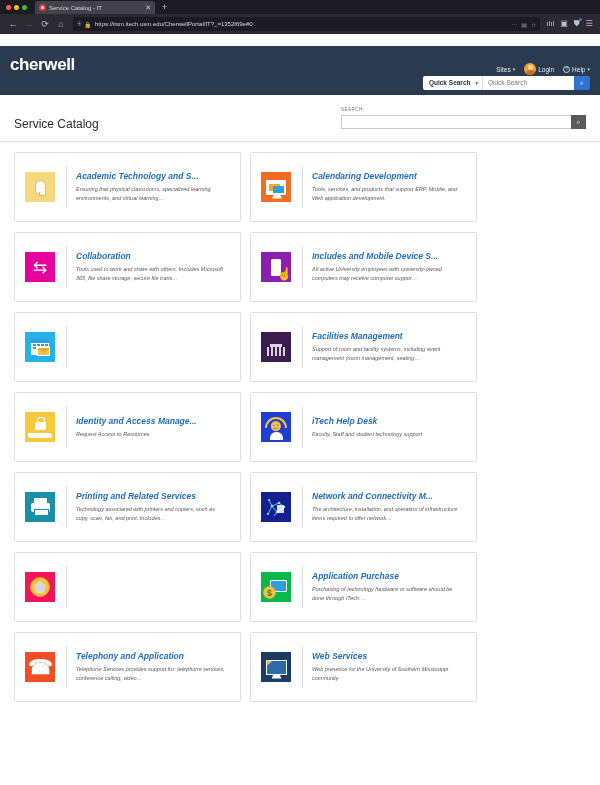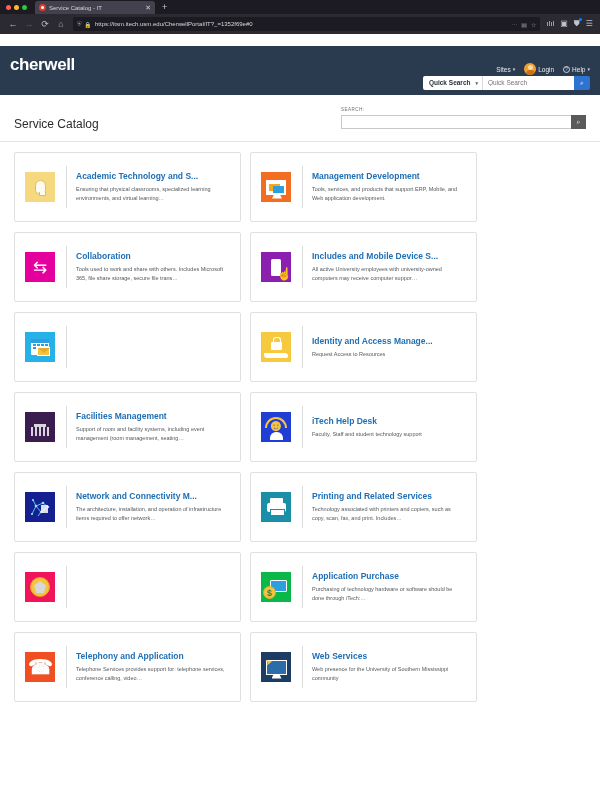--- a/index.html
+++ b/index.html
@@ -173,21 +173,21 @@
   }
   .card-icon {
     width: 30px; height: 30px; flex: none;
     display: flex; align-items: center; justify-content: center;
     position: relative; overflow: hidden;
   }
   .card-divider {
     width: 1px; align-self: stretch; background: #dcdcdc;
     margin: 13px 9px 13px 11px; flex: none;
   }
-  .card-body { flex: 1; min-width: 0; padding-right: 2px; }
+  .card-body { flex: 1; min-width: 0; padding-right: 2px; font-style: italic; }
   .card-title {
     font-size: 8.5px; font-weight: bold; color: #1f6fb5;
     margin-bottom: 4px; white-space: nowrap; overflow: hidden;
   }
   .card-desc {
     font-size: 5.5px; color: #55585c; line-height: 1.55;
   }
 
   
   .ic-bulb-glass {
@@ -417,21 +417,21 @@
     </div>
     <div class="card">
       <div class="card-icon" style="background:#f26c21">
         <div class="ic-monitor" style="color:#fff">
           <div class="ic-win-a"></div>
           <div class="ic-win-b"></div>
         </div>
       </div>
       <div class="card-divider"></div>
       <div class="card-body">
-        <div class="card-title">Management Development</div>
+        <div class="card-title">Calendaring Development</div>
         <div class="card-desc">Tools, services, and products that support ERP, Mobile, and Web application development.</div>
       </div>
     </div>
     <div class="card">
       <div class="card-icon" style="background:#e5009e">
         <div class="ic-hands">⇆</div>
       </div>
       <div class="card-divider"></div>
       <div class="card-body">
         <div class="card-title">Collaboration</div>
@@ -462,64 +462,74 @@
             <i style="height:2px;background:#2c9fe0;display:block"></i>
             <i style="height:2px;background:#2c9fe0;display:block"></i>
             <i style="height:2px;background:#2c9fe0;display:block"></i>
             <i style="height:2px;background:#2c9fe0;display:block"></i>
             <i style="height:2px;background:#2c9fe0;display:block"></i>
           </div>
           <div class="ic-cal-env"></div>
         </div>
       </div>
       <div class="card-divider"></div>
-    </div>
-    <div class="card">
-      <div class="card-icon" style="background:#f6c93f">
-        <div style="position:relative;width:100%;height:100%;display:flex;align-items:center;justify-content:center">
-          <div class="ic-lock-body" style="margin-top:-2px"></div>
-          <div class="ic-hand-base"></div>
-        </div>
-      </div>
-      <div class="card-divider"></div>
-      <div class="card-body">
-        <div class="card-title">Identity and Access Manage...</div>
-        <div class="card-desc">Request Access to Resources</div>
-      </div>
     </div>
     <div class="card">
       <div class="card-icon" style="background:#3a1d4e">
         <div class="ic-fac">
           <div class="ic-fac-roof"></div>
           <div class="ic-fac-table"></div>
           <div class="ic-fac-stem"></div>
           <div class="ic-fac-leg" style="left:2px"></div>
           <div class="ic-fac-leg" style="left:6px"></div>
           <div class="ic-fac-leg" style="left:14px"></div>
           <div class="ic-fac-leg" style="left:18px"></div>
         </div>
       </div>
       <div class="card-divider"></div>
       <div class="card-body">
         <div class="card-title">Facilities Management</div>
         <div class="card-desc">Support of room and facility systems, including event management (room management, seating…</div>
       </div>
     </div>
     <div class="card">
+      <div class="card-icon" style="background:#f6c93f">
+        <div style="position:relative;width:100%;height:100%;display:flex;align-items:center;justify-content:center">
+          <div class="ic-lock-body" style="margin-top:-2px"></div>
+          <div class="ic-hand-base"></div>
+        </div>
+      </div>
+      <div class="card-divider"></div>
+      <div class="card-body">
+        <div class="card-title">Identity and Access Manage...</div>
+        <div class="card-desc">Request Access to Resources</div>
+      </div>
+    </div>
+    <div class="card">
       <div class="card-icon" style="background:#1f3fd4">
         <div style="position:relative;width:100%;height:100%;display:flex;align-items:center;justify-content:center">
           <div class="ic-person"></div>
           <div class="ic-headset" style="position:relative;z-index:3;margin-bottom:4px">☻</div>
           <div style="position:absolute;top:5px;left:4px;width:22px;height:11px;border:2px solid #f6c241;border-bottom:none;border-radius:11px 11px 0 0"></div>
         </div>
       </div>
       <div class="card-divider"></div>
       <div class="card-body">
         <div class="card-title">iTech Help Desk</div>
         <div class="card-desc">Faculty, Staff and student technology support</div>
+      </div>
+    </div>
+    <div class="card">
+      <div class="card-icon" style="background:#1b8fa8">
+        <div class="ic-printer" style="color:#1b8fa8"></div>
+      </div>
+      <div class="card-divider"></div>
+      <div class="card-body">
+        <div class="card-title">Printing and Related Services</div>
+        <div class="card-desc">Technology associated with printers and copiers, such as copy, scan, fax, and print. Includes…</div>
       </div>
     </div>
     <div class="card">
       <div class="card-icon" style="background:#151f8f">
         <div class="ic-net">
           <svg width="22" height="20" viewBox="0 0 22 20">
             <g stroke="#4fc3f7" stroke-width="1" fill="none">
               <path d="M3 17 L7 9 L4 3"></path>
               <path d="M7 9 L14 6"></path>
               <path d="M7 9 L12 15"></path>
@@ -539,30 +549,20 @@
           </svg>
         </div>
       </div>
       <div class="card-divider"></div>
       <div class="card-body">
         <div class="card-title">Network and Connectivity M...</div>
         <div class="card-desc">The architecture, installation, and operation of infrastructure items required to offer network…</div>
       </div>
     </div>
     <div class="card">
-      <div class="card-icon" style="background:#1b8fa8">
-        <div class="ic-printer" style="color:#1b8fa8"></div>
-      </div>
-      <div class="card-divider"></div>
-      <div class="card-body">
-        <div class="card-title">Printing and Related Services</div>
-        <div class="card-desc">Technology associated with printers and copiers, such as copy, scan, fax, and print. Includes…</div>
-      </div>
-    </div>
-    <div class="card">
       <div class="card-icon" style="background:#f1145a">
         <div class="ic-badge">
           <div class="ic-badge-inner"></div>
         </div>
       </div>
       <div class="card-divider"></div>
     </div>
     <div class="card">
       <div class="card-icon" style="background:#0ab84a">
         <div style="position:relative;width:100%;height:100%;display:flex;align-items:center;justify-content:center">

